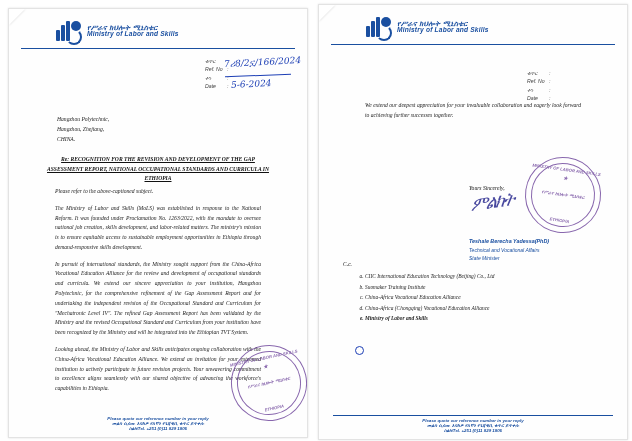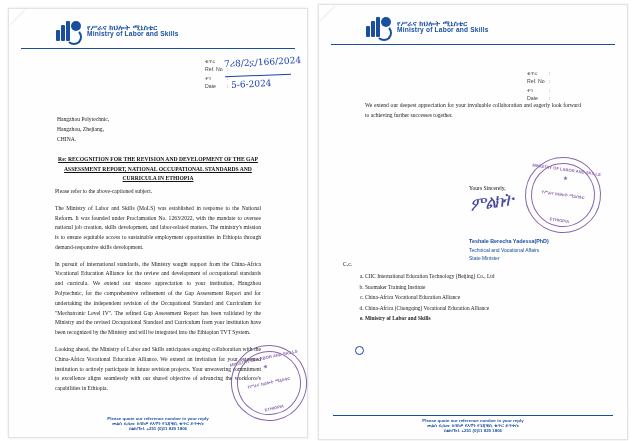--- a/index.html
+++ b/index.html
@@ -8,20 +8,21 @@
     background:#ffffff;
     font-family:"Liberation Serif", serif;
     overflow:hidden;
     position:relative;
   }
   .page{
     position:absolute;
     background:#fefefe;
     box-sizing:border-box;
     overflow:hidden;
+    font-style:italic;
   }
   
   #page-left{
     left:8px;top:8px;width:300px;height:430px;
     border:1px solid #e3e3e3;
     box-shadow:0 0 2px rgba(0,0,0,.12);
   }
   #page-right{
     left:318px;top:4px;width:310px;height:436px;
     border:1px solid #e3e3e3;

